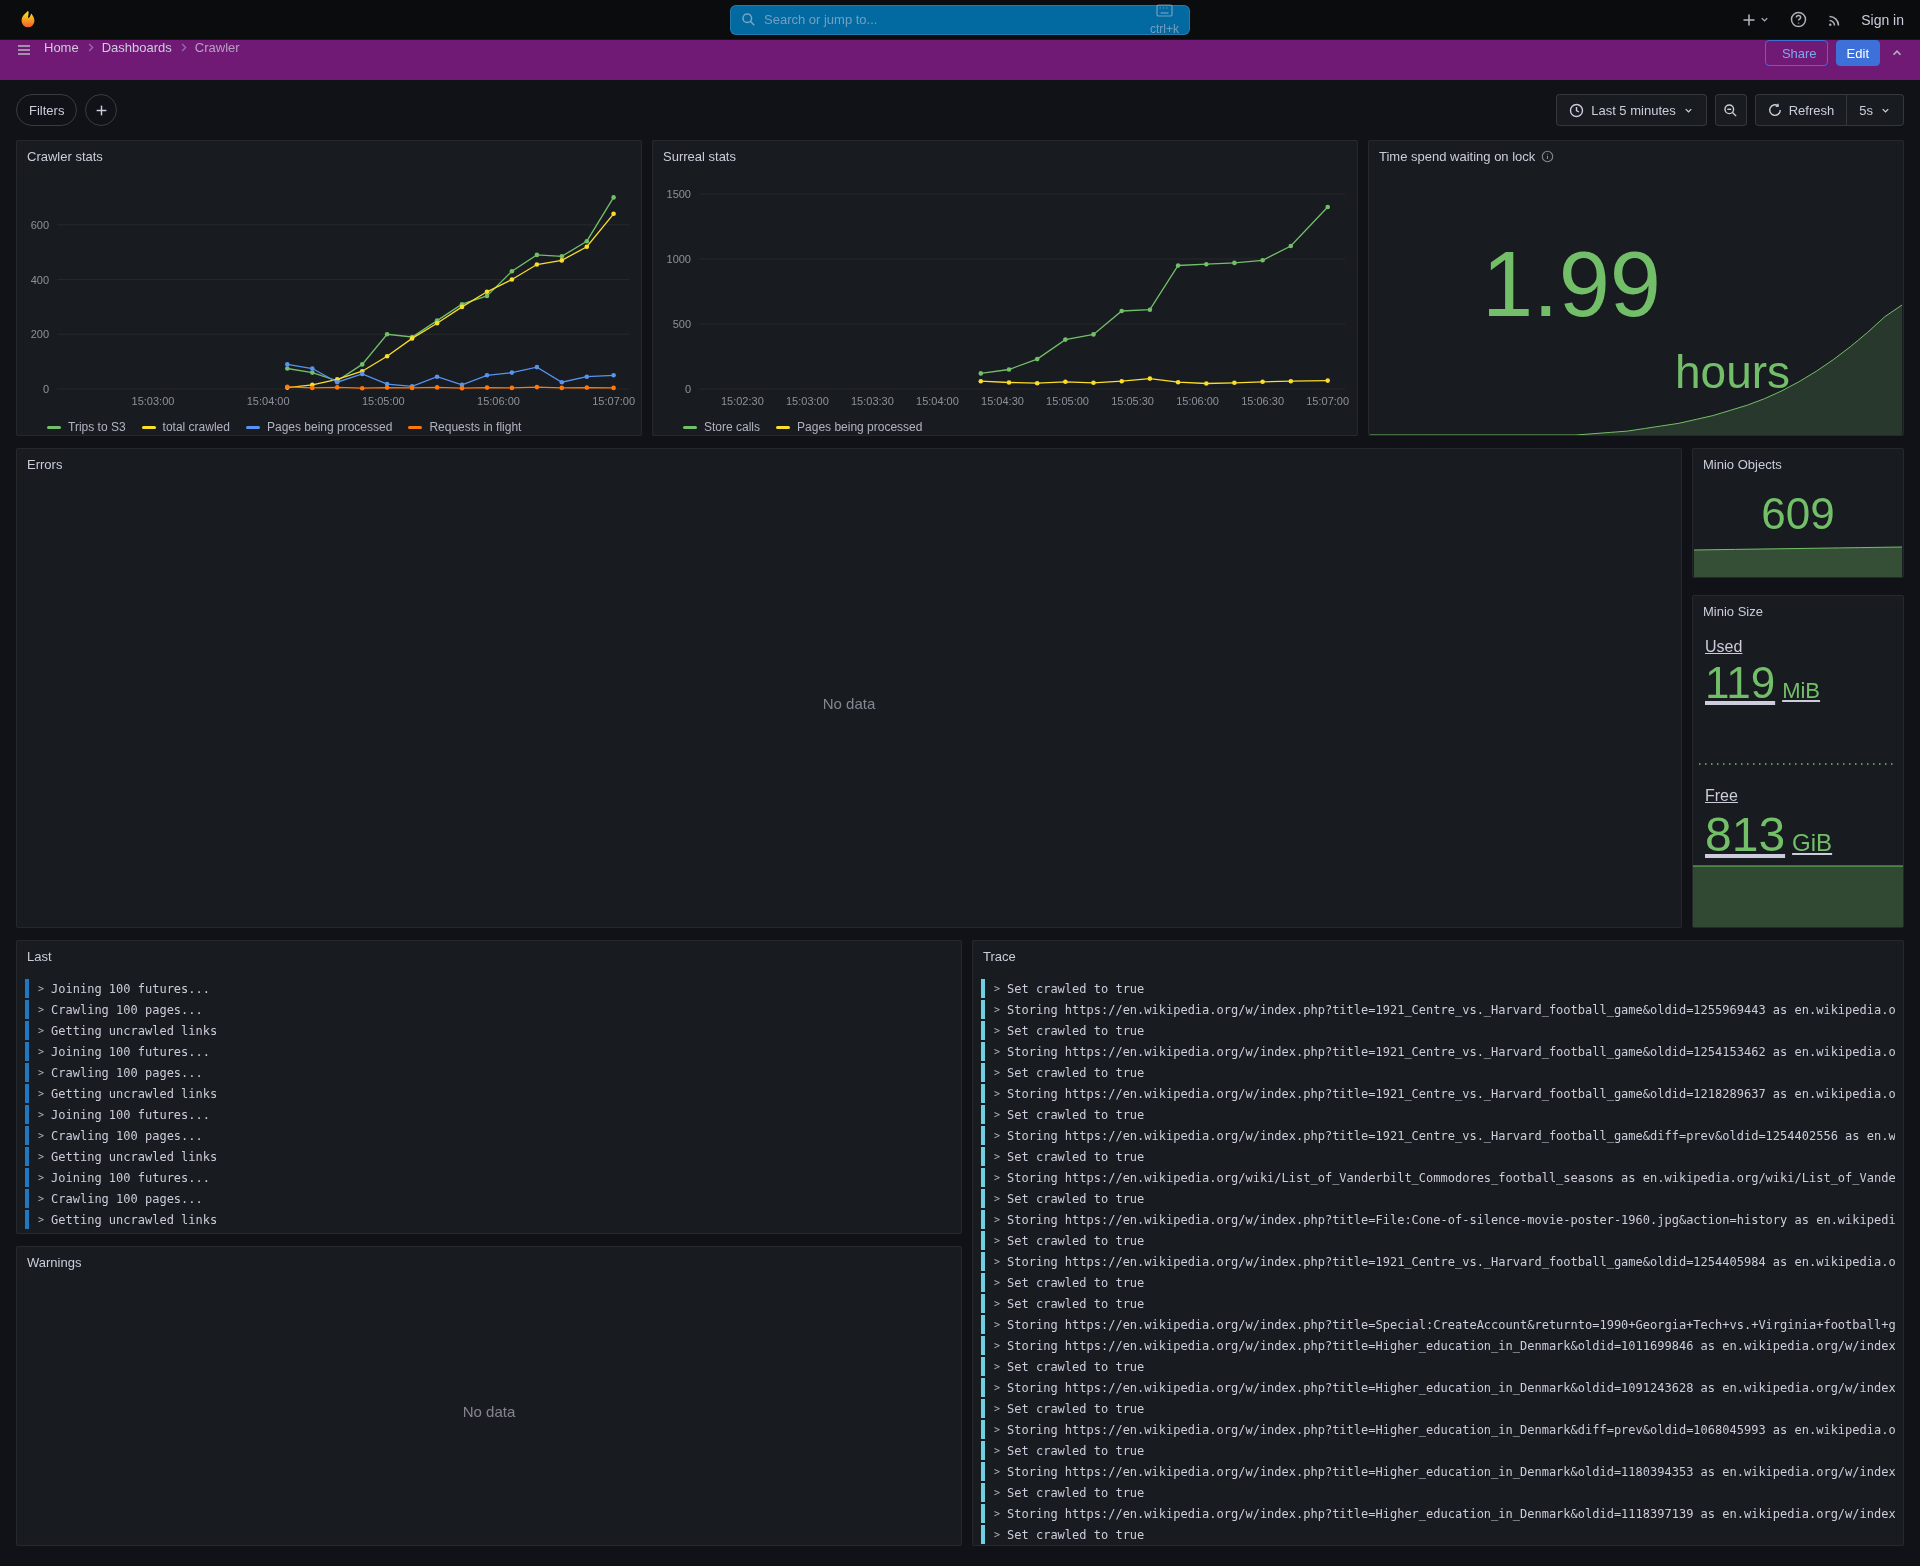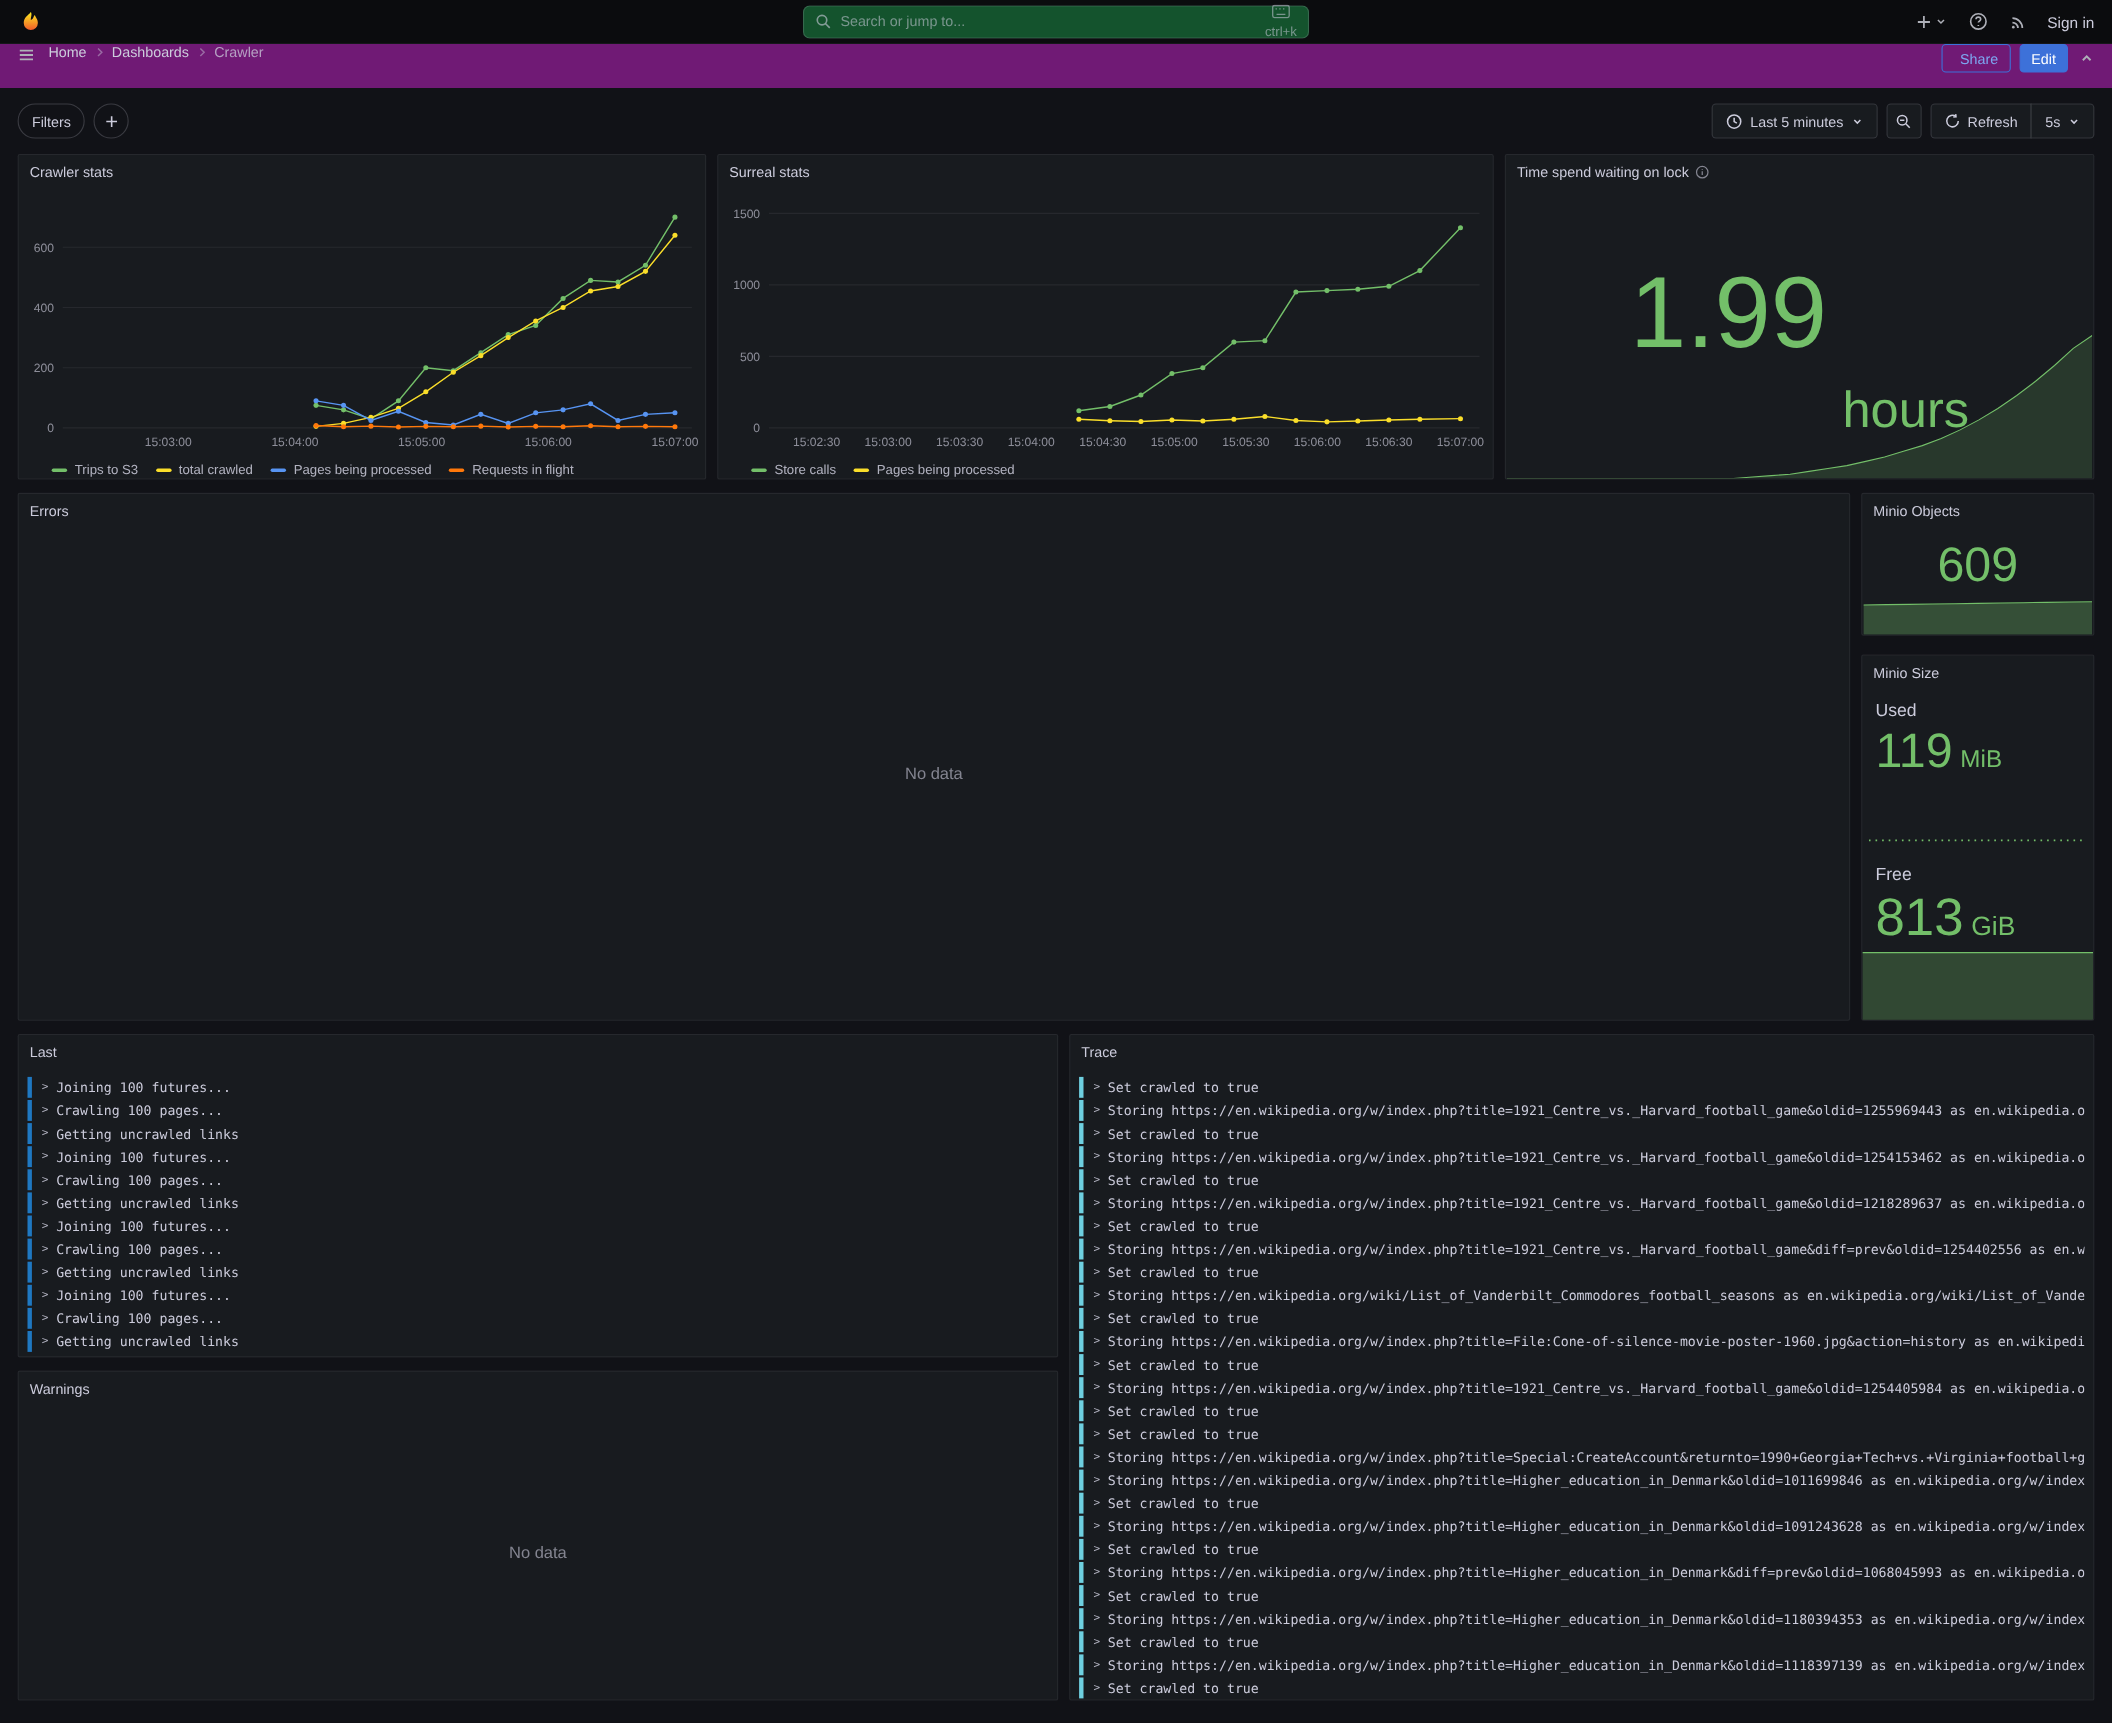--- a/index.html
+++ b/index.html
@@ -4,21 +4,21 @@
 <style>
   * { margin:0; padding:0; box-sizing:border-box; }
   html,body { width:1920px; height:1566px; background:#111217; overflow:hidden;
     font-family:"Liberation Sans","DejaVu Sans",sans-serif; color:#ccccdc; }
 
   
   .topnav { height:40px; background:#0b0c0e; display:flex; align-items:center;
     padding:0 16px; position:relative; border-bottom:1px solid rgba(204,204,220,0.06); }
   .logo { width:24px; height:24px; display:flex; align-items:center; justify-content:center; cursor:pointer; }
   .nav-search { position:absolute; left:50%; transform:translateX(-50%); width:460px; height:30px;
-    background:#14532d; border:1px solid rgba(204,204,220,0.18); border-radius:6px;
+    background:#0369a1; border:1px solid rgba(204,204,220,0.18); border-radius:6px;
     display:flex; align-items:center; padding:0 10px; gap:8px; color:rgba(204,204,220,0.6); }
   .nav-search input { flex:1; background:transparent; border:none; outline:none;
     color:#ccccdc; font-size:13px; font-family:inherit; }
   .nav-search input::placeholder { color:rgba(204,204,220,0.55); }
   .kbd-hint { display:flex; align-items:center; gap:5px; font-size:12px; color:rgba(204,204,220,0.55); white-space:nowrap;flex-direction:column; }
   .nav-right { margin-left:auto; display:flex; align-items:center; gap:16px; }
   .icon-btn { background:transparent; border:none; color:#aeb0b8; display:flex; align-items:center;
     gap:2px; cursor:pointer; padding:2px; }
   .signin { color:#ccccdc; font-size:14px; text-decoration:none; cursor:pointer; }
 
@@ -80,21 +80,21 @@
   .big-unit { font-size:46px; font-weight:500; margin-left:14px; }
   .spark-abs { position:absolute; left:1px; right:1px; bottom:0; }
   #spark-lock { height:132px; }
   #spark-objects { height:32px; }
 
   
   .obj-stat { position:absolute; inset:0 0 28px 0; display:flex; align-items:center; justify-content:center;
     color:#73bf69; font-size:44px; font-weight:500; }
 
   
-  .size-body { padding:4px 12px 0 12px; }
+  .size-body { padding:4px 12px 0 12px;text-decoration:underline; }
   .size-section { position:relative; height:150px; padding-top:8px; }
   .size-label { font-size:16px; color:#ccccdc; }
   .size-value { color:#73bf69; font-weight:500; display:flex; align-items:baseline; margin-top:2px; }
   .size-num-used { font-size:44px; }
   .size-unit-used { font-size:22px; margin-left:7px; }
   .size-num-free { font-size:48px; }
   .size-unit-free { font-size:24px; margin-left:7px; }
   #spark-used { position:absolute; left:-6px; right:-6px; bottom:6px; height:18px; }
   #spark-free { position:absolute; left:-12px; right:-12px; bottom:-1px; height:64px; }
 

